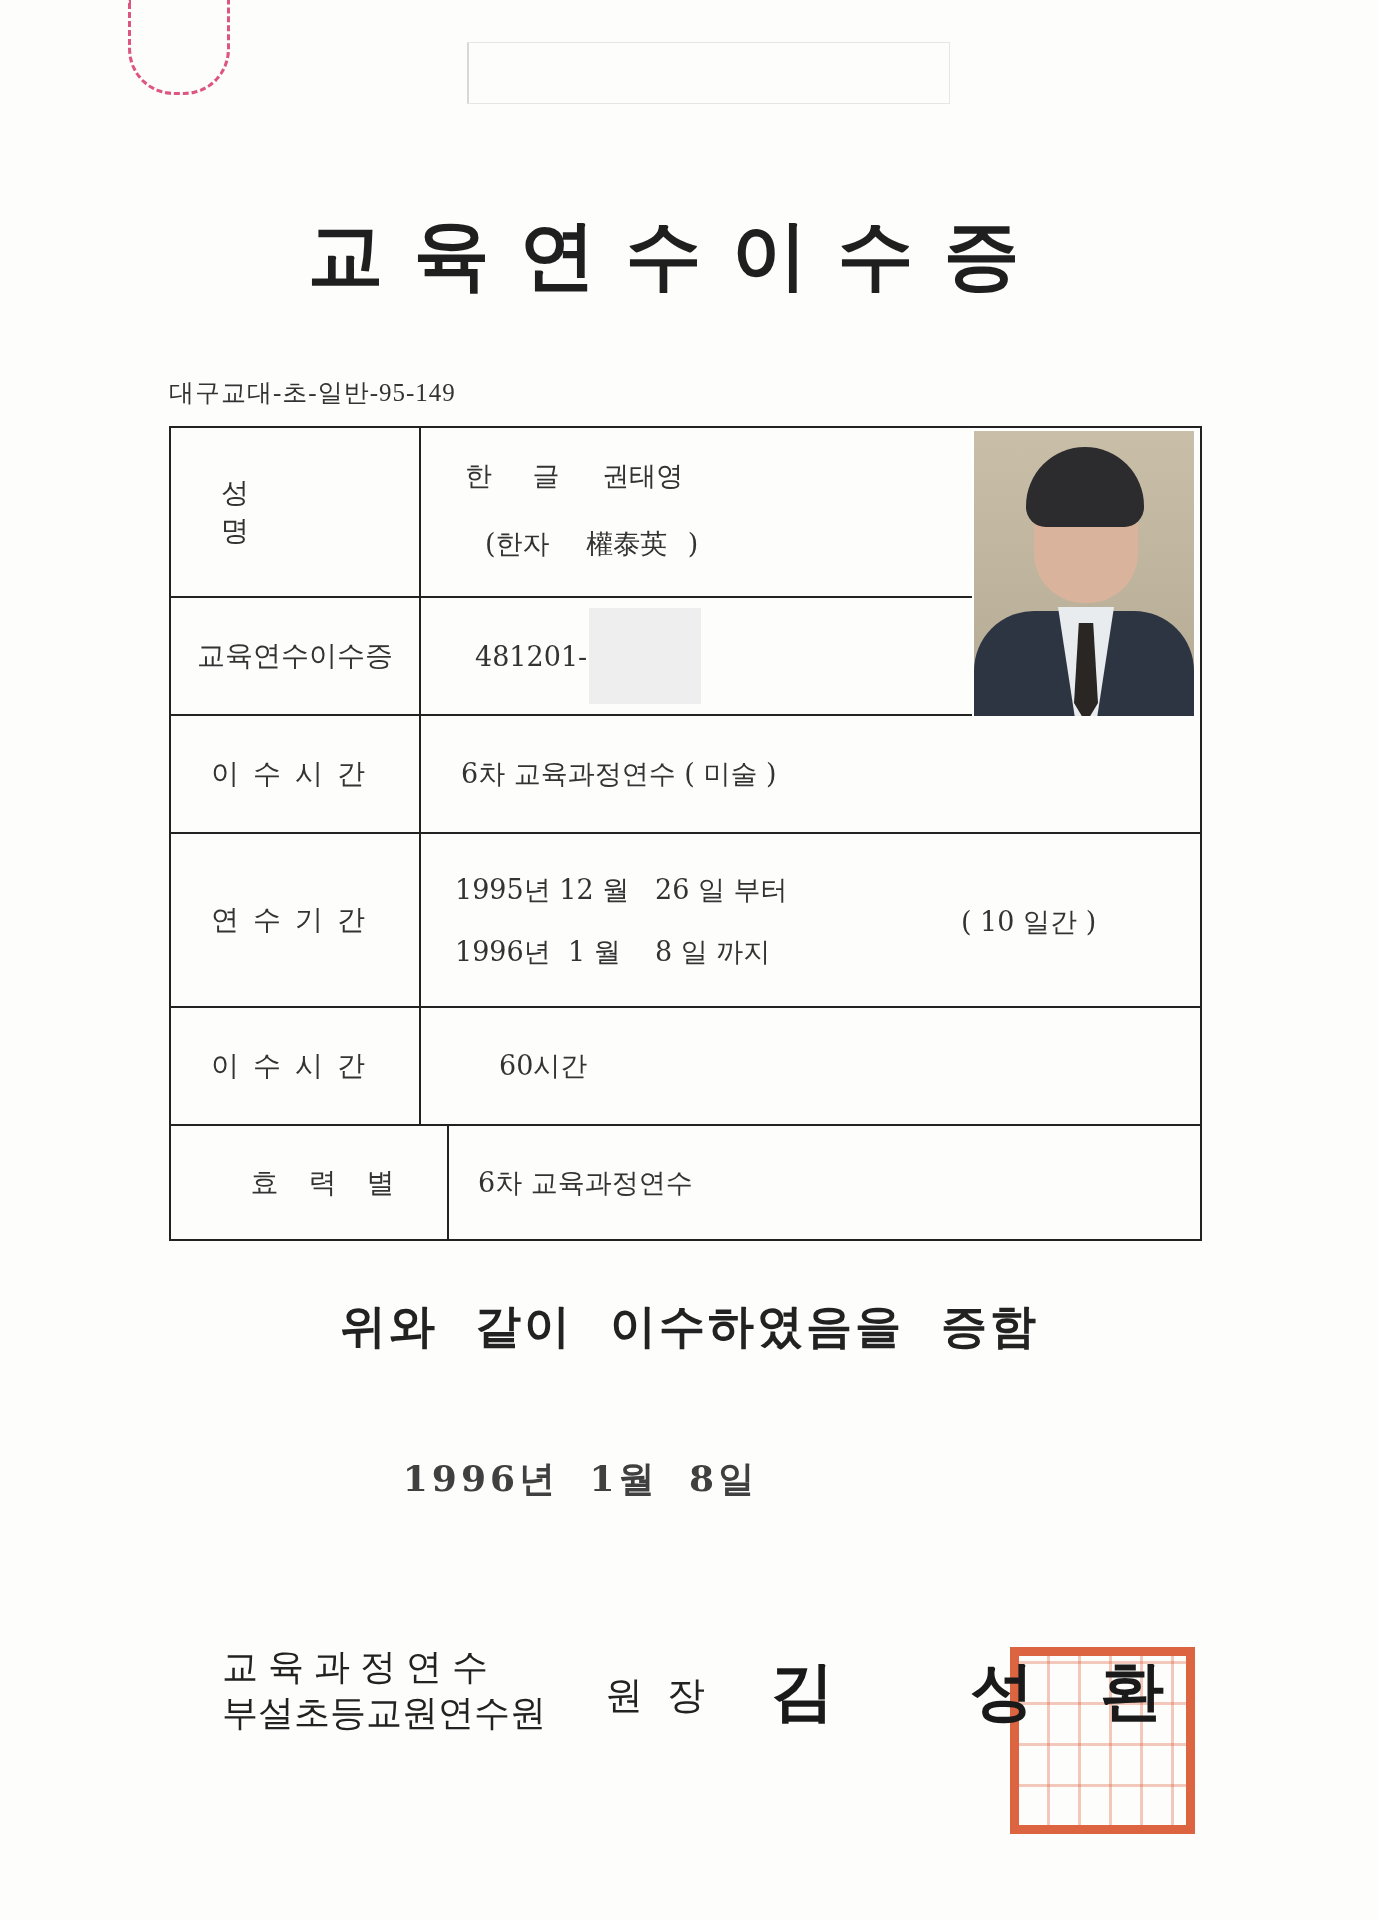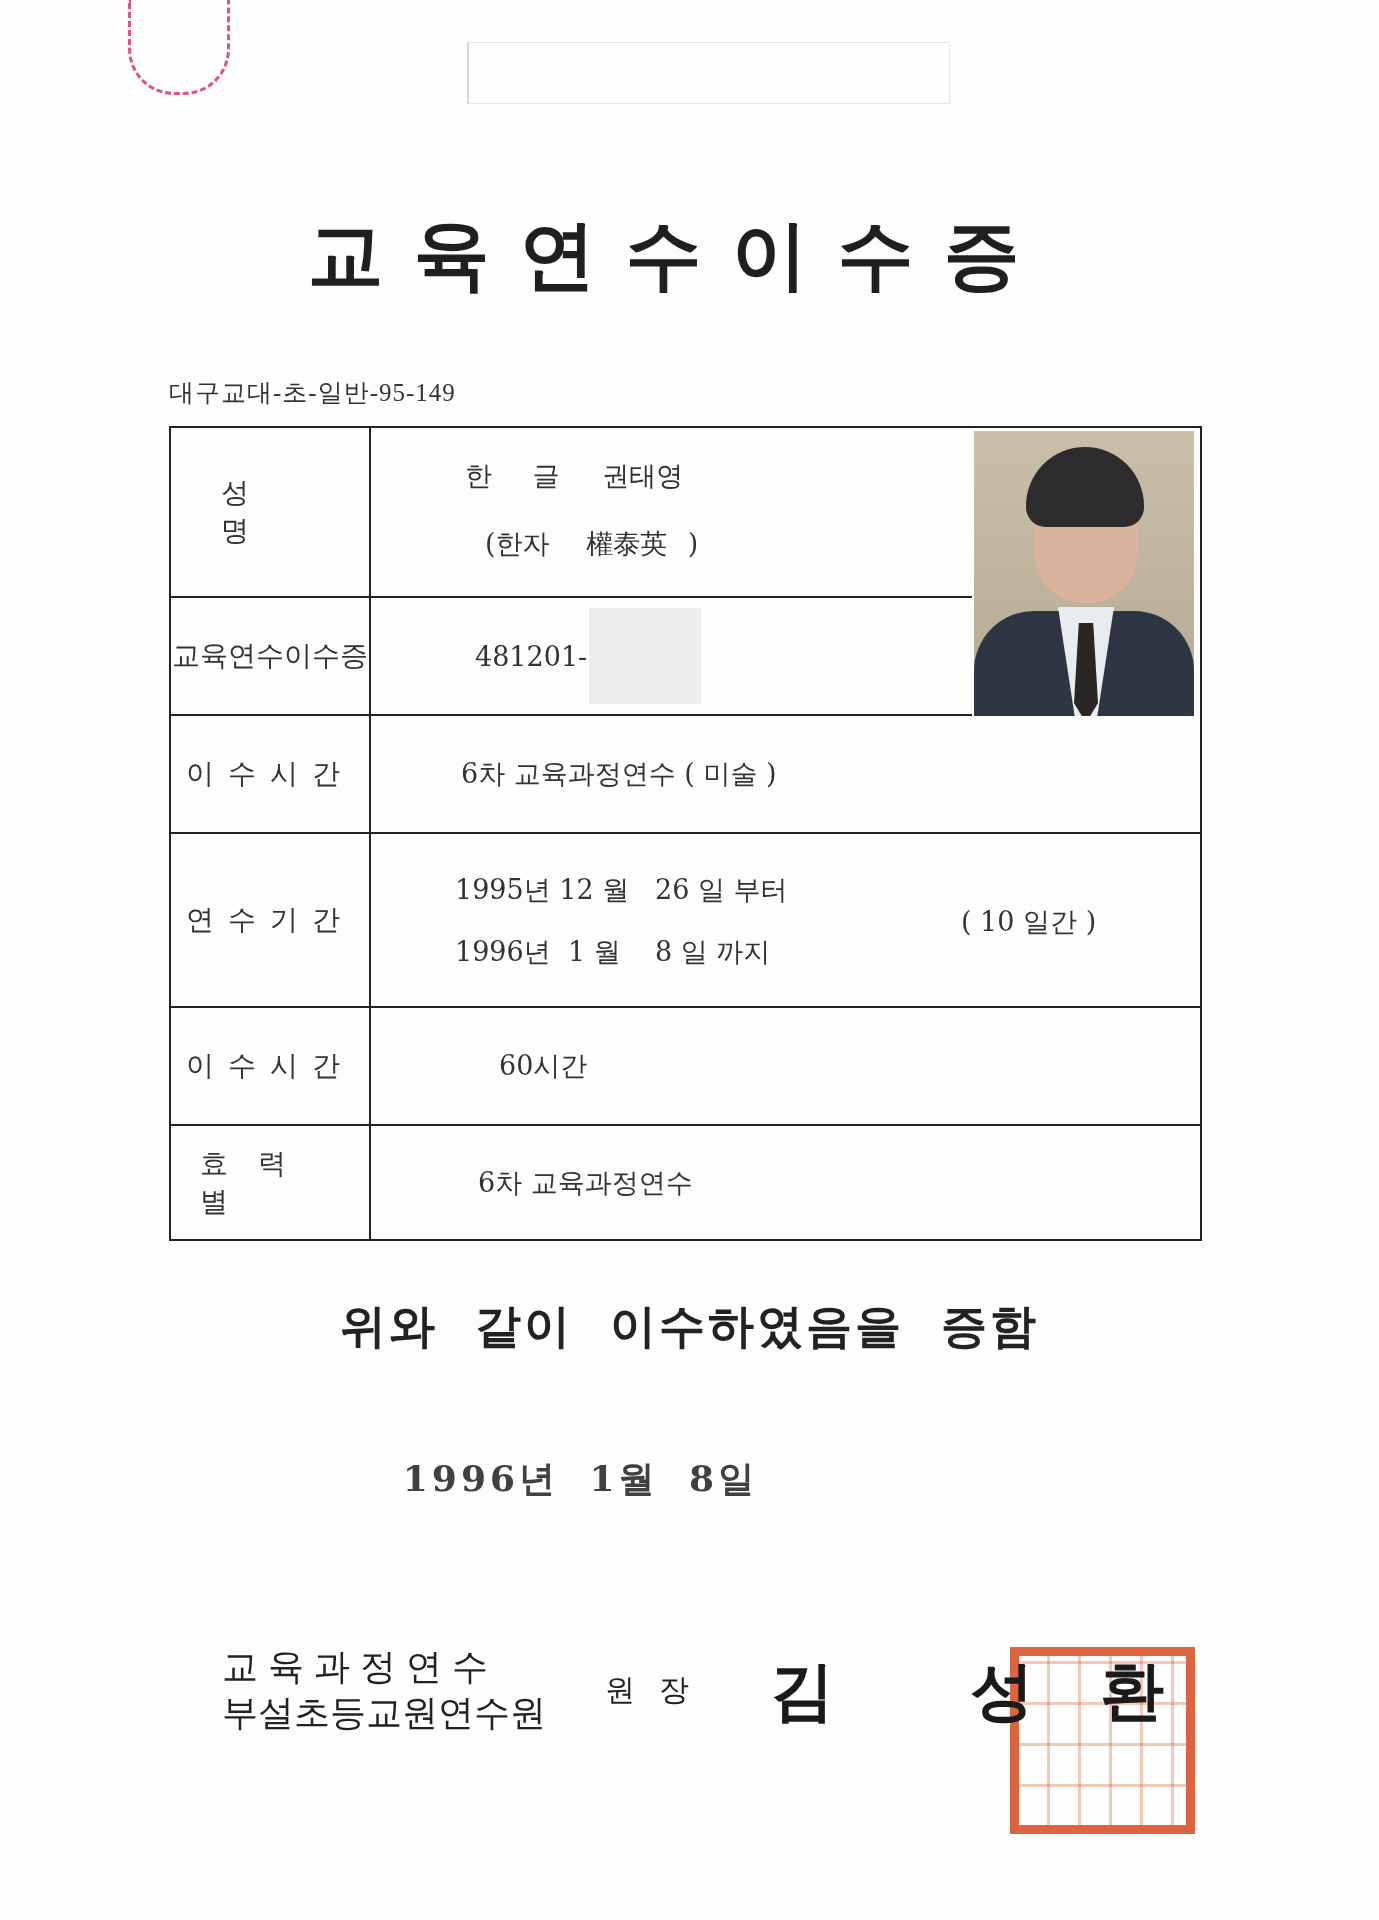--- a/index.html
+++ b/index.html
@@ -31,21 +31,21 @@
   .tbl {
     left:169px; top:426px; width:1033px; height:815px;
     border:2px solid #222; box-sizing:border-box;
   }
   .row {
     position:absolute; left:0; right:0;
     border-bottom:2px solid #222; box-sizing:border-box;
   }
   .row:last-child { border-bottom:none; }
   .lbl {
-    position:absolute; left:0; top:0; bottom:0; width:200px;
+    position:absolute; left:0; top:0; bottom:0; width:250px;
     border-right:2px solid #222; box-sizing:border-box;
     display:flex; align-items:center; justify-content:center;
     font-size:28px; letter-spacing:14px; color:#333;
   }
   .val {
     position:absolute; left:250px; top:0; bottom:0; right:0;
     font-size:27px; color:#333;
   }
   .photo {
     left:974px; top:431px; width:220px; height:285px;
@@ -72,21 +72,21 @@
     font-size:36px; font-weight:bold; letter-spacing:4px; color:#404040;
     word-spacing:14px;
   }
   .org {
     left:222px; top:1644px; font-size:36px; line-height:46px;
     font-family:"DejaVu Sans", sans-serif; color:#222;
   }
   .org .l1 { letter-spacing:10px; display:block; }
   .org .l2 { letter-spacing:0px; display:block; }
   .role {
-    left:605px; top:1670px; font-size:30px; letter-spacing:24px;
+    left:605px; top:1670px; font-size:38px; letter-spacing:24px;
     font-family:Liberation Serif, serif; color:#222;
   }
   .seal {
     left:1010px; top:1647px; width:185px; height:187px;
     border:9px solid #d9542c; box-sizing:border-box;
     background:repeating-linear-gradient(90deg, transparent 0 28px, rgba(217,84,44,0.35) 28px 31px),
                repeating-linear-gradient(0deg, transparent 0 38px, rgba(217,84,44,0.35) 38px 41px);
     opacity:0.9;
   }
   .signame {
@@ -146,21 +146,21 @@
   </div>
 
   <div class="row" style="top:580px;height:118px;">
     <div class="lbl">이수시간</div>
     <div class="val" style="display:flex;align-items:center;">
       <span style="margin-left:78px;">60시간</span>
     </div>
   </div>
 
   <div class="row" style="top:698px;height:113px;">
-    <div class="lbl" style="letter-spacing:30px;padding-left:29px;">효력별</div>
+    <div class="lbl" style="letter-spacing:30px;padding-left:29px;margin-left:28px;">효력별</div>
     <div class="val" style="display:flex;align-items:center;padding-left:17px;">
       <span style="margin-left:40px;">6차 교육과정연수</span>
     </div>
   </div>
 </div>
 
 <div class="abs photo">
   <div class="suit"></div>
   <div class="shirt"></div>
   <div class="tie"></div>

